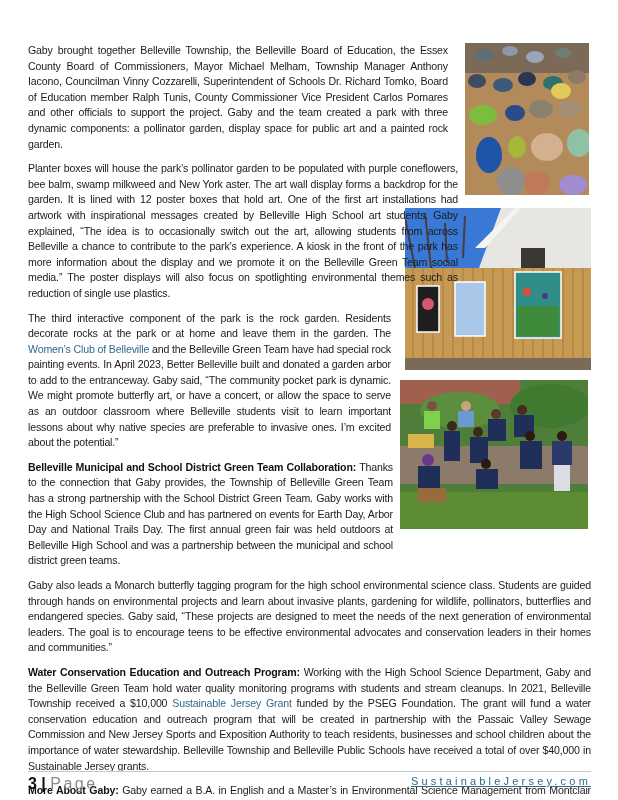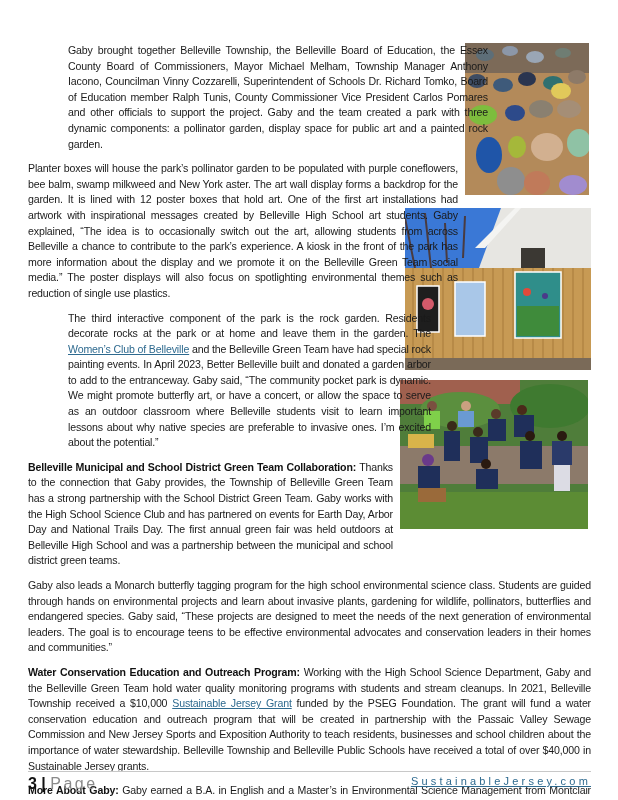--- a/index.html
+++ b/index.html
@@ -9,24 +9,24 @@
     color: #1a1a1a;
   }
   .page { position: absolute; left: 28px; top: 43px; width: 563px; }
   p {
     margin: 0 0 9px 0;
     font-size: 10.6px;
     line-height: 15.6px;
     text-align: justify;
     letter-spacing: -0.15px;
   }
-  .narrow { width: 363px; margin-left: 40px; }
+  .narrow { width: 363px; }
   .narrow2 { width: 365px; }
   b.head { font-weight: bold; color: #111; }
-  a.link { color: #2e6a8f; text-decoration: underline; }
+  a.link { color: #2e6a8f; }
   .photo { position: absolute; overflow: hidden; }
   .photo svg { display: block; width: 100%; height: 100%; }
   #rocks { left: 465px; top: 43px; width: 124px; height: 152px; }
   #fence { left: 405px; top: 208px; width: 186px; height: 162px; }
   #group { left: 400px; top: 380px; width: 188px; height: 149px; }
   .footer-line {
     position: absolute; left: 28px; top: 771px; width: 563px; height: 1px; background: #c8c8c8;
   }
   .footer-left {
     position: absolute; left: 28px; top: 775px; font-size: 16px;

